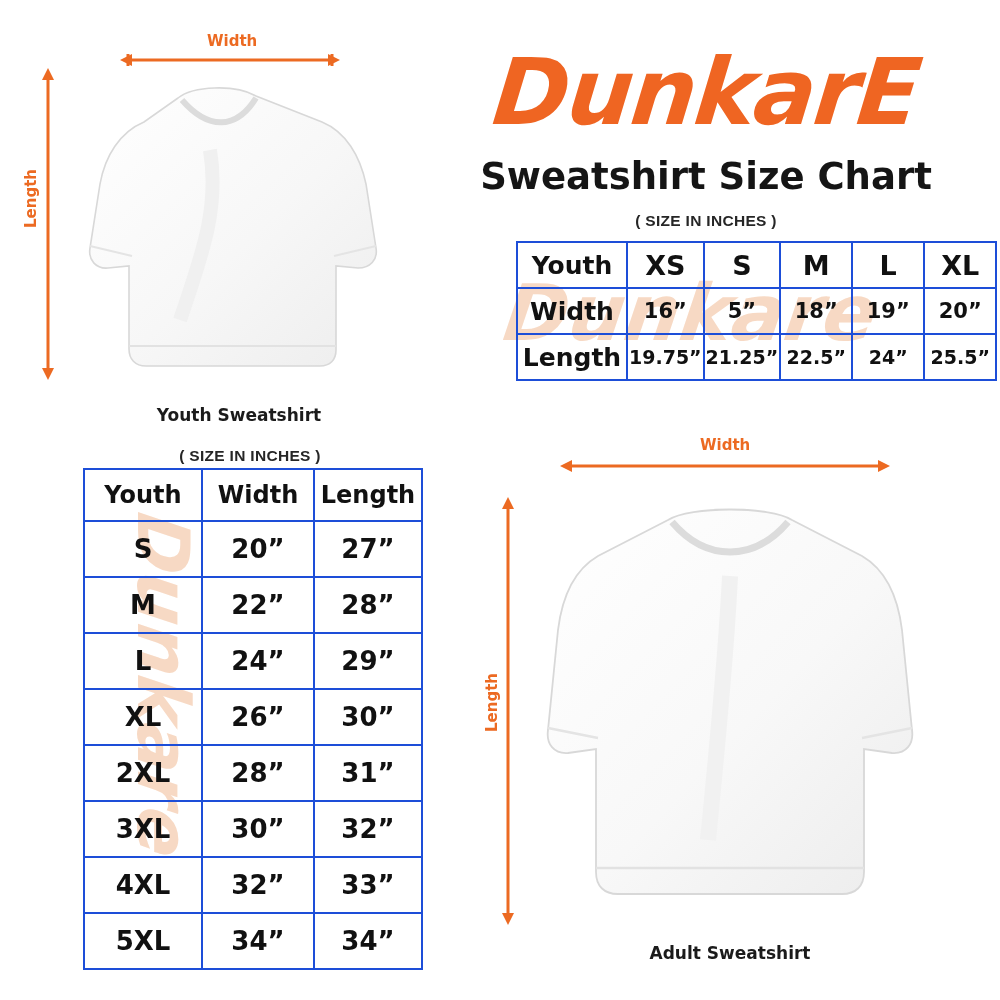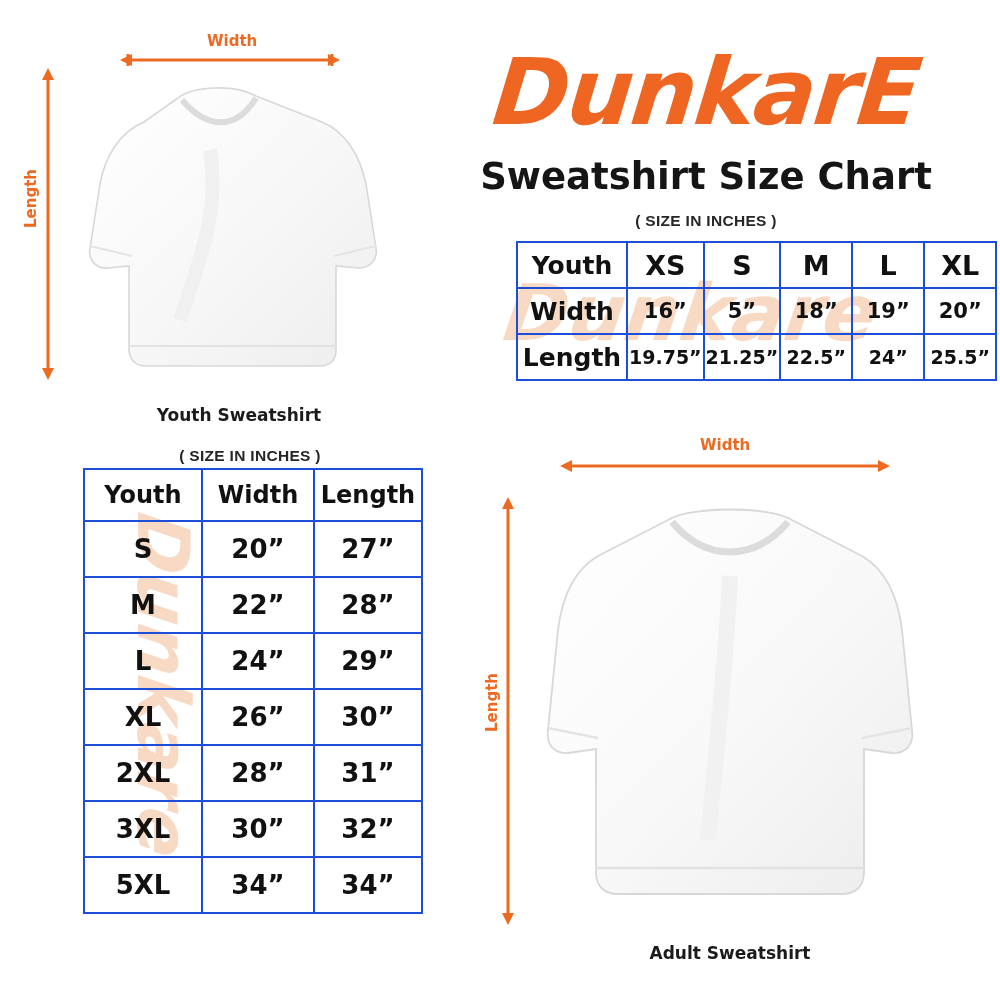--- a/index.html
+++ b/index.html
@@ -259,20 +259,25 @@
     <td class="c0">2XL</td>
     <td class="c1">28”</td>
     <td class="c2">31”</td>
   </tr>
   <tr>
     <td class="c0">3XL</td>
     <td class="c1">30”</td>
     <td class="c2">32”</td>
   </tr>
   <tr>
+    <td class="c0">4XL</td>
+    <td class="c1">32”</td>
+    <td class="c2">33”</td>
+  </tr>
+  <tr>
     <td class="c0">5XL</td>
     <td class="c1">34”</td>
     <td class="c2">34”</td>
   </tr>
 </tbody>
   </table>
 
 <div class="shirt-wrap" id="adult-shirt">
   <svg viewBox="0 0 380 430" width="380" height="430">
     <defs>

